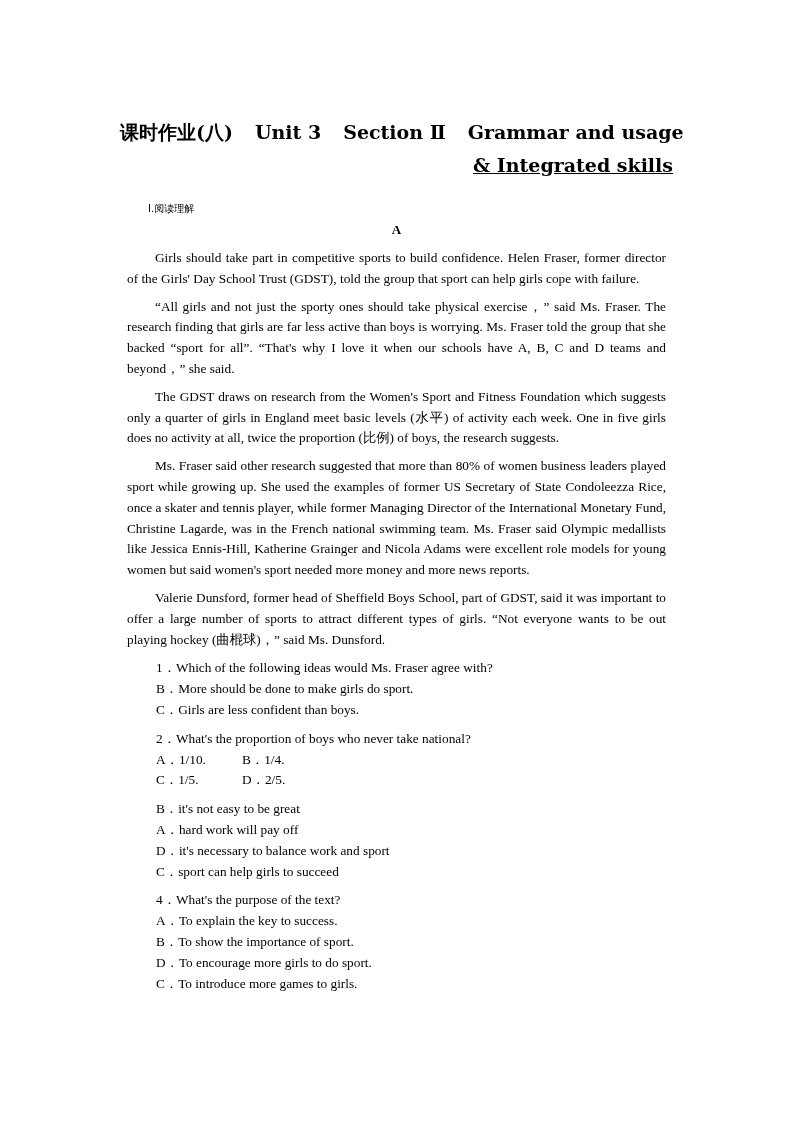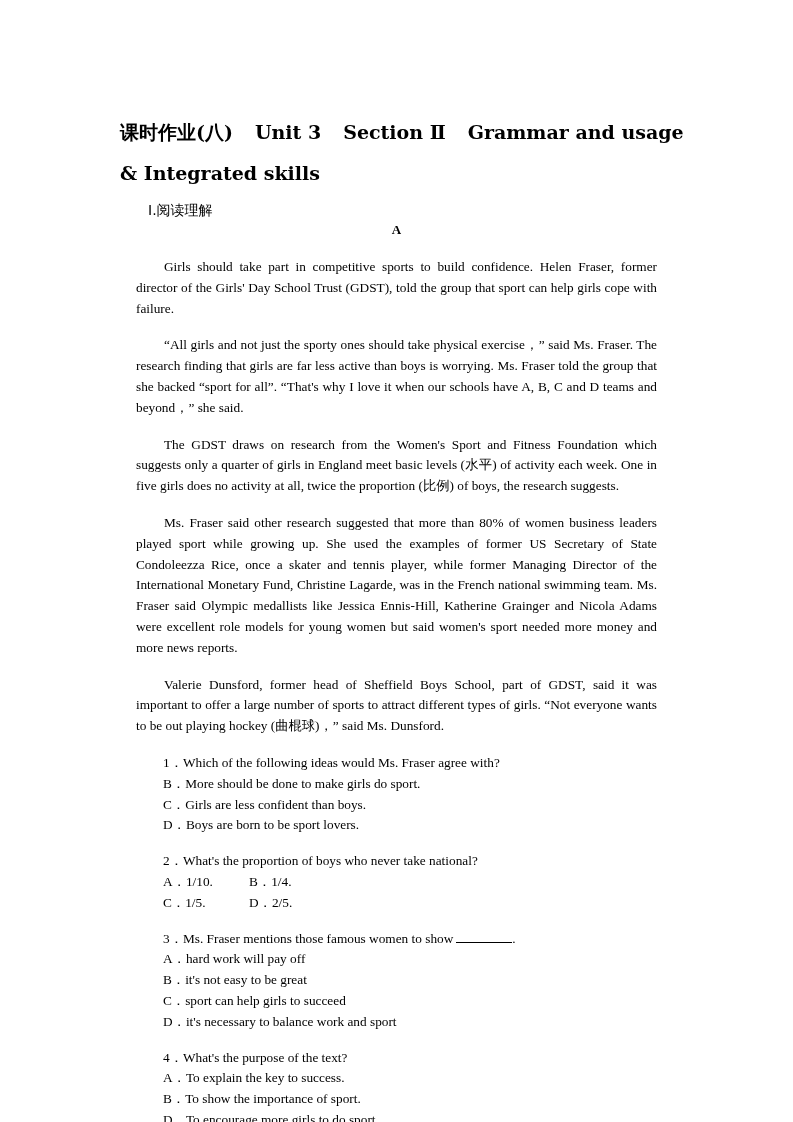--- a/index.html
+++ b/index.html
@@ -18,62 +18,62 @@
     .page {
       position: absolute;
       left: 120px;
       top: 0;
       width: 553px;
     }
     .title-line {
       position: absolute;
       left: 0;
       width: 553px;
-      text-align: left;
+      text-align: right;
       font-family: "DejaVu Serif", "Liberation Serif", serif;
       font-weight: bold;
       font-size: 19px;
       white-space: nowrap;
       letter-spacing: 0px;
     }
     .title-1 { top: 120px; }
-    .title-2 { top: 162px; }
+    .title-2 { top: 154px; text-decoration: underline; }
     .title-1 span.gap { display: inline-block; width: 22px; }
 
     .section-heading {
       position: absolute;
       left: 28px;
       top: 202px;
       font-family: "DejaVu Sans", "Liberation Sans", sans-serif;
-      font-size: 14px;
+      font-size: 10px;
     }
     .passage-label {
       position: absolute;
       left: 0;
       width: 553px;
       top: 222px;
       text-align: center;
       font-weight: bold;
       font-size: 13px;
     }
     .body-text {
       position: absolute;
       left: 0;
       top: 241px;
       width: 553px;
       font-size: 13.3px;
       line-height: 20.8px;
     }
     .para {
-      margin: 16px;
+      margin: 7px;
       text-indent: 28px;
       text-align: justify;
     }
     .q-block {
-      margin: 15px;
+      margin: 8px;
     }
     .q-line {
       margin: 0;
       padding-left: 28px;
       white-space: nowrap;
     }
     .opt-pair {
       display: inline-block;
       width: 86px;
     }
@@ -104,39 +104,37 @@
     <p class="para">Girls should take part in competitive sports to build confidence. Helen Fraser, former director of the Girls' Day School Trust (GDST), told the group that sport can help girls cope with failure.</p>
     <p class="para">“All girls and not just the sporty ones should take physical exercise，” said Ms. Fraser. The research finding that girls are far less active than boys is worrying. Ms. Fraser told the group that she backed “sport for all”. “That's why I love it when our schools have A, B, C and D teams and beyond，” she said.</p>
     <p class="para">The GDST draws on research from the Women's Sport and Fitness Foundation which suggests only a quarter of girls in England meet basic levels (水平) of activity each week. One in five girls does no activity at all, twice the proportion (比例) of boys, the research suggests.</p>
     <p class="para">Ms. Fraser said other research suggested that more than 80% of women business leaders played sport while growing up. She used the examples of former US Secretary of State Condoleezza Rice, once a skater and tennis player, while former Managing Director of the International Monetary Fund, Christine Lagarde, was in the French national swimming team. Ms. Fraser said Olympic medallists like Jessica Ennis-Hill, Katherine Grainger and Nicola Adams were excellent role models for young women but said women's sport needed more money and more news reports.</p>
     <p class="para">Valerie Dunsford, former head of Sheffield Boys School, part of GDST, said it was important to offer a large number of sports to attract different types of girls. “Not everyone wants to be out playing hockey (曲棍球)，” said Ms. Dunsford.</p>
 
     <div class="q-block">
       <p class="q-line"><span>1．</span><span>Which of the following ideas would Ms. Fraser agree with?</span></p>
       <p class="q-line"><span>B．</span><span>More should be done to make girls do sport.</span></p>
       <p class="q-line"><span>C．</span><span>Girls are less confident than boys.</span></p>
-      <p class="q-line"><span>D．</span><span>Boys are born to be sport lovers.</span></p>
     </div>
 
     <div class="q-block">
       <p class="q-line"><span>2．</span><span>What's the proportion of boys who never take national?</span></p>
       <p class="q-line">
         <span class="opt-pair"><span>A．</span><span>1/10.</span></span><span class="opt-pair"><span>B．</span><span>1/4.</span></span>
       </p>
       <p class="q-line">
         <span class="opt-pair"><span>C．</span><span>1/5.</span></span><span class="opt-pair"><span>D．</span><span>2/5.</span></span>
       </p>
     </div>
 
     <div class="q-block">
-      <p class="q-line"><span>3．</span><span>Ms. Fraser mentions those famous women to show</span><span class="blank"></span><span>.</span></p>
+      <p class="q-line"><span>B．</span><span>it's not easy to be great</span></p>
       <p class="q-line"><span>A．</span><span>hard work will pay off</span></p>
-      <p class="q-line"><span>B．</span><span>it's not easy to be great</span></p>
+      <p class="q-line"><span>D．</span><span>it's necessary to balance work and sport</span></p>
       <p class="q-line"><span>C．</span><span>sport can help girls to succeed</span></p>
-      <p class="q-line"><span>D．</span><span>it's necessary to balance work and sport</span></p>
     </div>
 
     <div class="q-block">
       <p class="q-line"><span>4．</span><span>What's the purpose of the text?</span></p>
       <p class="q-line"><span>A．</span><span>To explain the key to success.</span></p>
       <p class="q-line"><span>B．</span><span>To show the importance of sport.</span></p>
       <p class="q-line"><span>D．</span><span>To encourage more girls to do sport.</span></p>
       <p class="q-line"><span>C．</span><span>To introduce more games to girls.</span></p>
     </div>
   </div>

